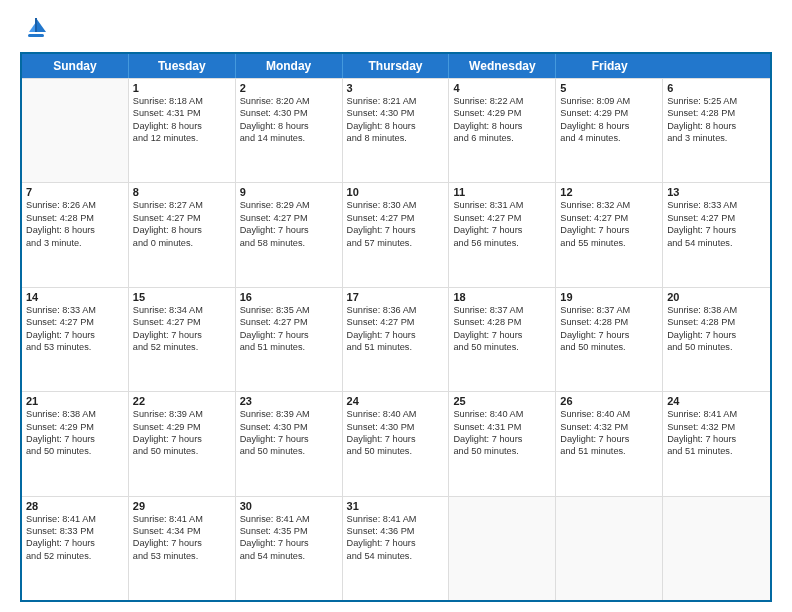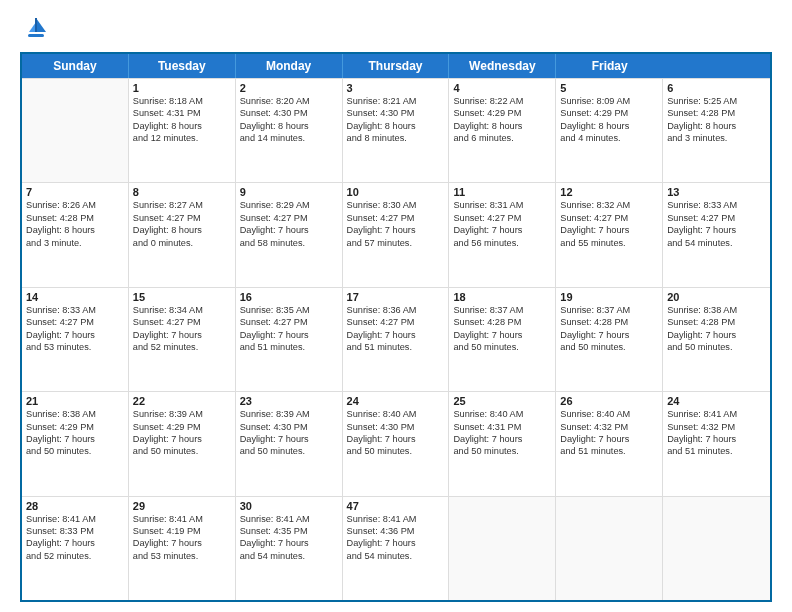--- a/index.html
+++ b/index.html
@@ -346,33 +346,33 @@
           <div class="cal-cell">
             <span class="day-number">28</span>
             <span class="cell-line">Sunrise: 8:41 AM</span>
             <span class="cell-line">Sunset: 8:33 PM</span>
             <span class="cell-line">Daylight: 7 hours</span>
             <span class="cell-line">and 52 minutes.</span>
           </div>
           <div class="cal-cell">
             <span class="day-number">29</span>
             <span class="cell-line">Sunrise: 8:41 AM</span>
-            <span class="cell-line">Sunset: 4:19 PM</span>
+            <span class="cell-line">Sunset: 4:34 PM</span>
             <span class="cell-line">Daylight: 7 hours</span>
             <span class="cell-line">and 53 minutes.</span>
           </div>
           <div class="cal-cell">
             <span class="day-number">30</span>
             <span class="cell-line">Sunrise: 8:41 AM</span>
             <span class="cell-line">Sunset: 4:35 PM</span>
             <span class="cell-line">Daylight: 7 hours</span>
             <span class="cell-line">and 54 minutes.</span>
           </div>
           <div class="cal-cell">
-            <span class="day-number">47</span>
+            <span class="day-number">31</span>
             <span class="cell-line">Sunrise: 8:41 AM</span>
             <span class="cell-line">Sunset: 4:36 PM</span>
             <span class="cell-line">Daylight: 7 hours</span>
             <span class="cell-line">and 54 minutes.</span>
           </div>
           <div class="cal-cell empty"></div>
           <div class="cal-cell empty"></div>
           <div class="cal-cell empty"></div>
         </div>
       </div>

